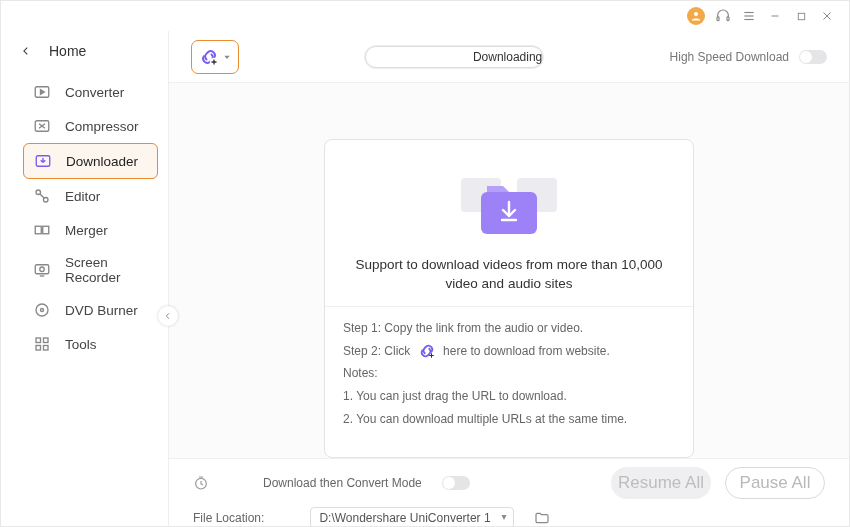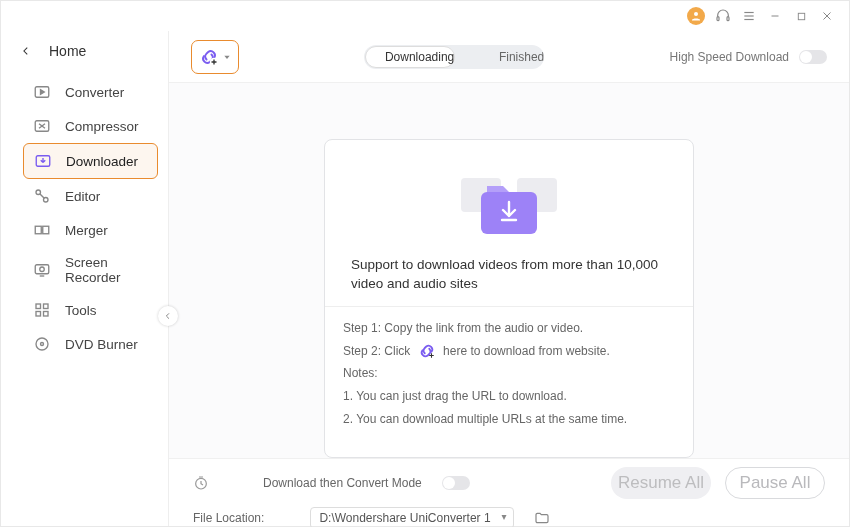--- a/index.html
+++ b/index.html
@@ -21,21 +21,21 @@
 .addbtn { width:48px; height:34px; border:1.6px solid #e98b2e; border-radius:7px; display:flex; align-items:center; justify-content:center; gap:4px; cursor:pointer;}
 .seg { margin-left:auto; margin-right:auto; display:flex; width:180px; height:24px; border-radius:13px; background:#eceef1; overflow:hidden; font-size:12px;}
 .seg > div { flex:1; display:flex; align-items:center; justify-content:flex-end; color:#666; cursor:pointer;}
 .seg .active { background:#fff; border:1px solid #ddd; border-radius:12px; color:#333; margin:1px;}
 .hsd { display:flex; align-items:center; gap:10px; font-size:12px; color:#777;}
 .toggle { width:28px; height:14px; border-radius:7px; background:#e5e5e8; position:relative;}
 .toggle::after{content:""; position:absolute; left:1px; top:1px; width:12px; height:12px; border-radius:50%; background:#fff;}
 .content { flex:1; overflow:auto; display:flex; justify-content:center; padding-top:56px;}
 .card { width:370px; border:1px solid #e2e3e6; border-radius:8px; background:#fff; padding:24px 0 18px 0;}
 .card-illus { display:flex; justify-content:center; margin-bottom:12px; position:relative; height:80px;}
-.card-title { font-size:13.5px; color:#333; padding:0 26px; line-height:1.4; margin-bottom:12px;}
+.card-title { text-align:center; font-size:13.5px; color:#333; padding:0 26px; line-height:1.4; margin-bottom:12px;}
 .divider { height:1px; background:#eee; margin:0 0 10px 0;}
 .steps { padding:0 18px; font-size:12px; color:#666; line-height:1.9;}
 .steps .inline-icon { display:inline-flex; vertical-align:middle; margin:0 4px;}
 .bottom { height:68px; padding:8px 24px 10px 24px; background:#fff; border-top:1px solid #f0f0f0; display:flex; flex-direction:column; gap:8px;}
 .brow { display:flex; align-items:center; gap:20px; font-size:12px; color:#666;}
 .brow .select { border:1px solid #ddd; border-radius:4px; padding:3px 22px 3px 8px; font-size:12px; color:#555; position:relative; min-width:170px;}
 .brow .select::after{content:"▾"; position:absolute; right:6px; top:3px; font-size:10px; color:#888;}
 .brow.btns { margin-left:auto; gap:14px;}
 .bigbtn { width:100px; height:32px; border-radius:16px; display:flex; align-items:center; justify-content:center; font-size:17px;}
 .resume { background:#efeff2; color:#bdbdbf;}
@@ -149,36 +149,36 @@
                 <rect x="3" y="5" width="18" height="12" rx="2"></rect>
                 <circle cx="12" cy="11" r="3"></circle>
                 <line x1="9" y1="20" x2="15" y2="20"></line>
               </svg>
             </span>
           <span>Screen Recorder</span>
         </div>
         <div class="side-item">
           <span class="side-icon">
               <svg width="18" height="18" viewBox="0 0 24 24" fill="none" stroke="#888" stroke-width="1.8">
+                <circle cx="12" cy="12" r="8"></circle>
+                <circle cx="12" cy="12" r="2"></circle>
+              </svg>
+            </span>
+          <span>DVD Burner</span>
+        </div>
+        <div class="side-item">
+          <span class="side-icon">
+              <svg width="18" height="18" viewBox="0 0 24 24" fill="none" stroke="#888" stroke-width="1.8">
                 <rect x="4" y="4" width="6" height="6"></rect>
                 <rect x="14" y="4" width="6" height="6"></rect>
                 <rect x="4" y="14" width="6" height="6"></rect>
                 <rect x="14" y="14" width="6" height="6"></rect>
               </svg>
             </span>
           <span>Tools</span>
-        </div>
-        <div class="side-item">
-          <span class="side-icon">
-              <svg width="18" height="18" viewBox="0 0 24 24" fill="none" stroke="#888" stroke-width="1.8">
-                <circle cx="12" cy="12" r="8"></circle>
-                <circle cx="12" cy="12" r="2"></circle>
-              </svg>
-            </span>
-          <span>DVD Burner</span>
         </div>
       </div>
       <div class="collapse-dot">
         <svg width="8" height="8" viewBox="0 0 24 24" fill="none" stroke="#888" stroke-width="3">
             <polyline points="15 4 7 12 15 20"></polyline>
           </svg>
       </div>
     </div>
 
     <div class="main">
@@ -194,23 +194,20 @@
           </span>
           <span>
               <svg width="8" height="8" viewBox="0 0 24 24" fill="#888">
                 <polygon points="4 8 20 8 12 18"></polygon>
               </svg>
             </span>
         </div>
         <div class="seg">
           <div class="active">
               <span>Downloading</span>
-            </div>
-          <div>
-              <span>Finished</span>
             </div>
         </div>
         <div class="hsd">
           <span>High Speed Download</span>
           <span class="toggle"></span>
         </div>
       </div>
 
       <div class="content">
         <div class="card">

